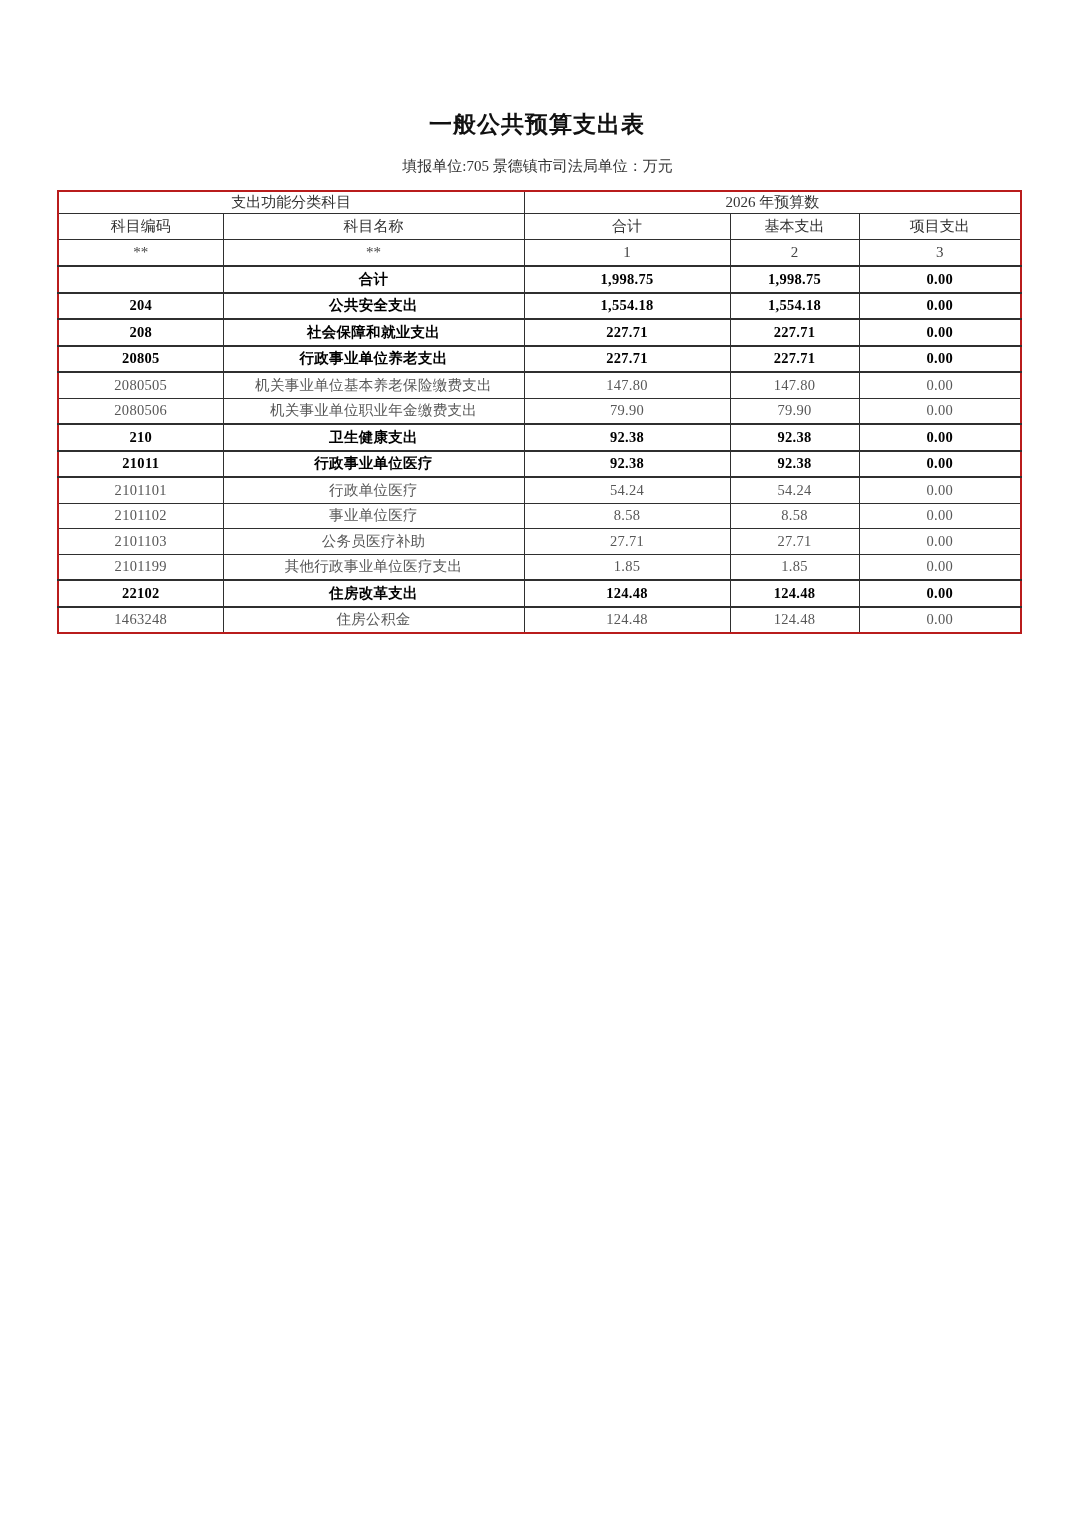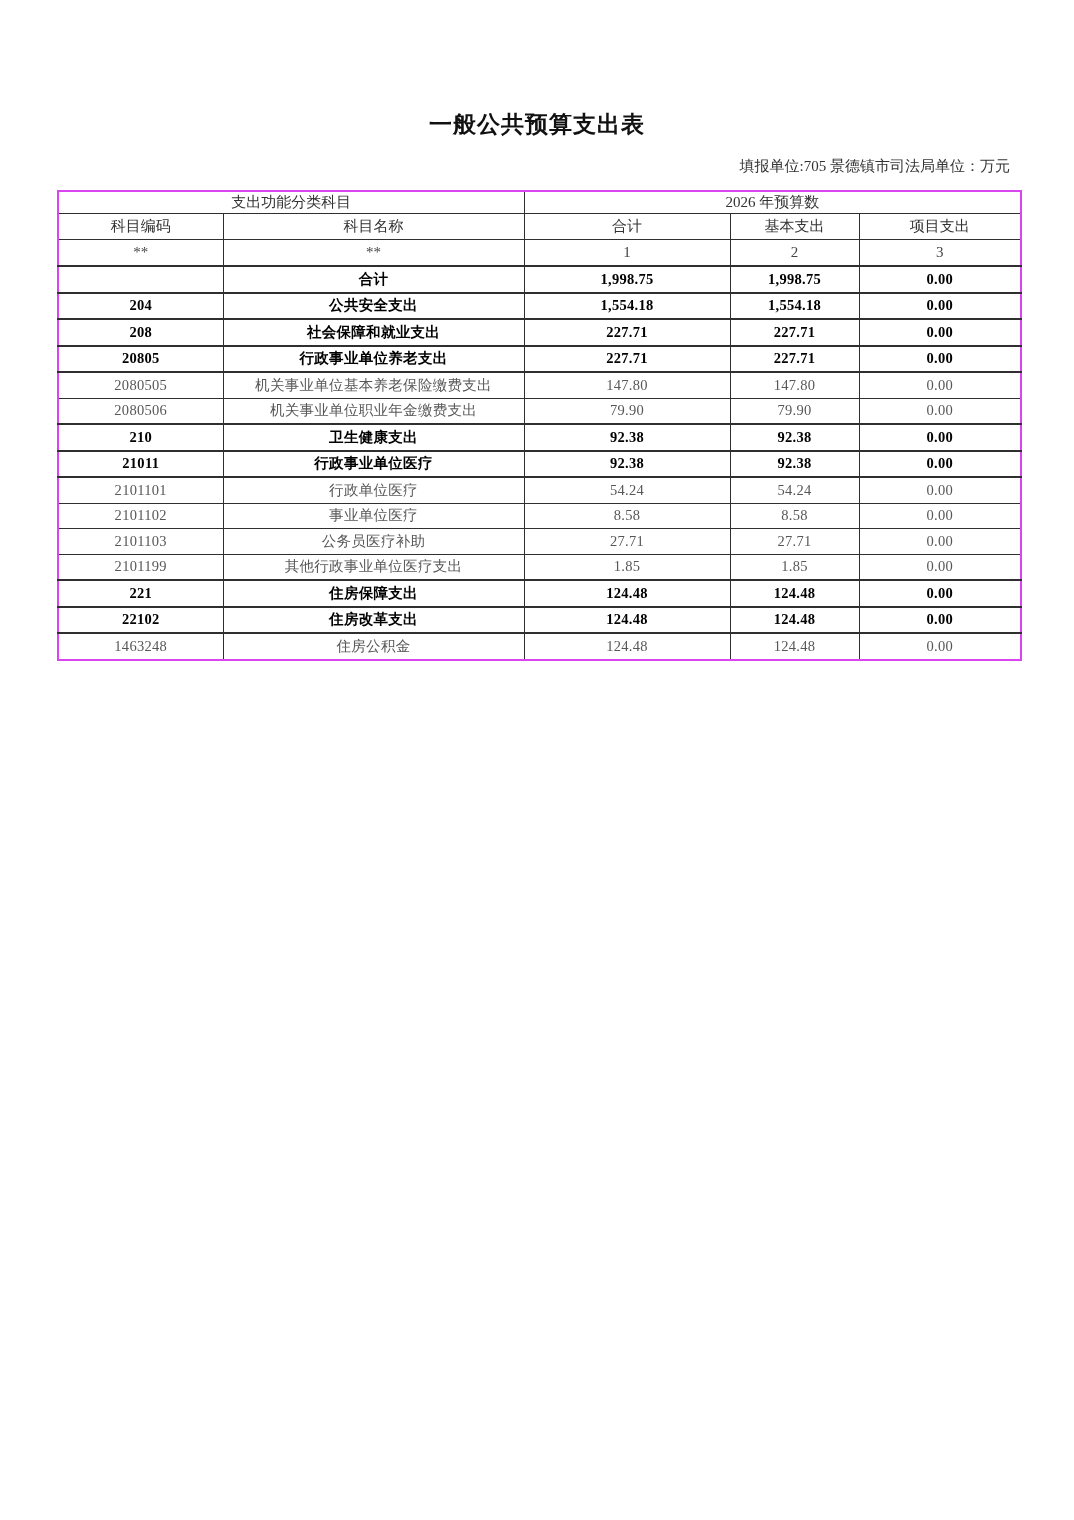--- a/index.html
+++ b/index.html
@@ -25,21 +25,21 @@
     font-weight: bold;
     color: #111111;
     letter-spacing: 1px;
   }
   .meta-row {
     position: absolute;
     top: 157px;
     left: 65px;
     width: 945px;
     display: flex;
-    justify-content: flex-end;
+    justify-content: center;
     font-size: 15px;
     color: #333333;
   }
   .budget-table {
     position: absolute;
     top: 190px;
     left: 57px;
     width: 963px;
     border-collapse: collapse;
     table-layout: fixed;
@@ -65,21 +65,21 @@
     font-size: 14.5px;
     letter-spacing: 0.3px;
   }
   .budget-table tbody tr.summary td {
     color: #000000;
     font-weight: bold;
     border-top-width: 2px;
     border-bottom-width: 2px;
   }
   .budget-table {
-    border: 2px solid #d946ef;
+    border: 2px solid #b91c1c;
   }
 </style>
 </head>
 <body>
 
 <div class="page">
 
   <div class="doc-title">一般公共预算支出表</div>
 
   <div class="meta-row">
@@ -194,27 +194,20 @@
     <td>0.00</td>
   </tr>
         <tr>
     <td>2101199</td>
     <td>其他行政事业单位医疗支出</td>
     <td>1.85</td>
     <td>1.85</td>
     <td>0.00</td>
   </tr>
         <tr class="summary">
-    <td>221</td>
-    <td>住房保障支出</td>
-    <td>124.48</td>
-    <td>124.48</td>
-    <td>0.00</td>
-  </tr>
-        <tr class="summary">
     <td>22102</td>
     <td>住房改革支出</td>
     <td>124.48</td>
     <td>124.48</td>
     <td>0.00</td>
   </tr>
         <tr>
     <td>1463248</td>
     <td>住房公积金</td>
     <td>124.48</td>

